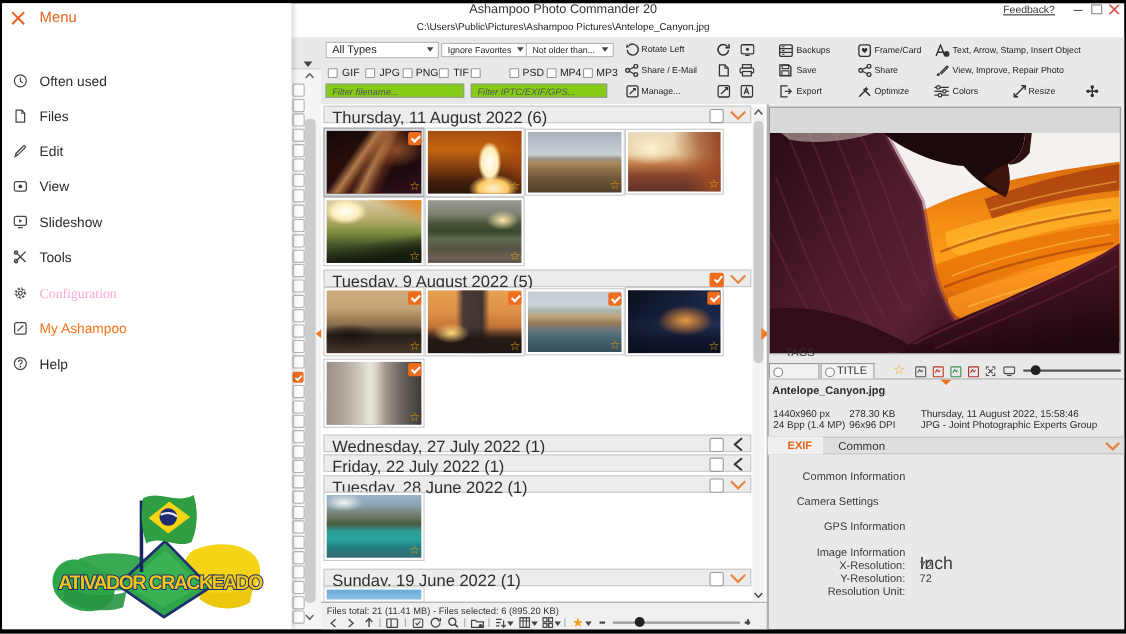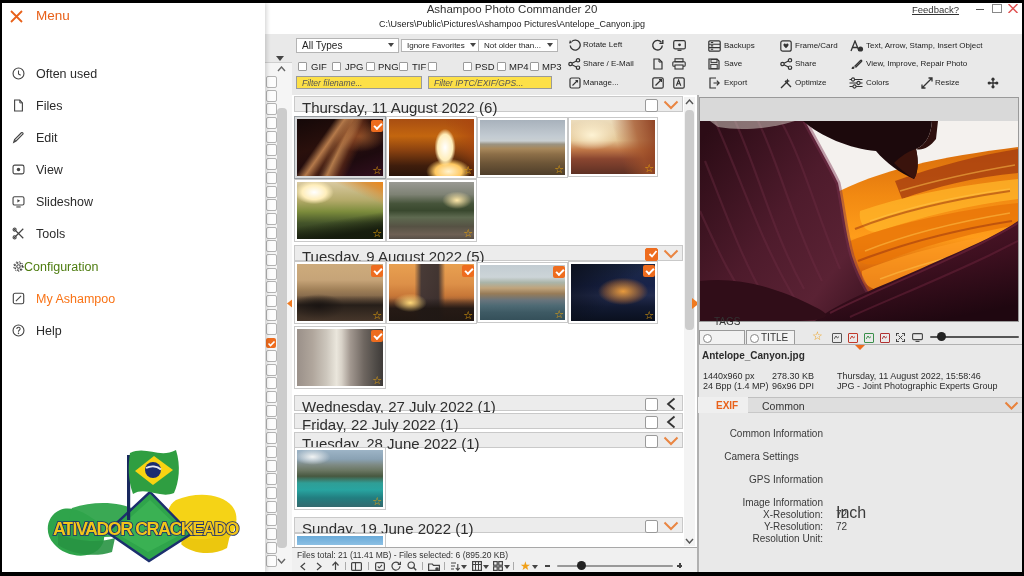--- a/index.html
+++ b/index.html
@@ -4,21 +4,21 @@
   html,body{margin:0;padding:0;}
   body{width:1024px;height:576px;position:relative;background:#000;
        font-family:"Liberation Sans",sans-serif;overflow:hidden;}
   .abs{position:absolute;}
   #win{left:2px;top:3px;width:1020px;height:569px;background:#fff;}
   #toolbar{left:265px;top:34px;width:757px;height:61px;background:#e9e9e9;}
   .combo{position:absolute;background:#fff;border:1px solid #b4b4b4;font-size:9px;color:#222;line-height:12px;padding-left:5px;white-space:nowrap;overflow:hidden;}
   .combo .ar{position:absolute;right:4px;top:4px;width:0;height:0;border-left:3.5px solid transparent;border-right:3.5px solid transparent;border-top:4.5px solid #444;}
   .cb{position:absolute;width:7px;height:7px;background:#fff;border:1px solid #9a9a9a;border-radius:1px;}
   .cblab{position:absolute;font-size:9.5px;color:#222;}
-  .inp{position:absolute;background:#fde047;border:1px solid #9a9a9a;font-size:8.5px;font-style:italic;color:#555;line-height:12px;padding-left:5px;white-space:nowrap;overflow:hidden;}
+  .inp{position:absolute;background:#84cc16;border:1px solid #9a9a9a;font-size:8.5px;font-style:italic;color:#555;line-height:12px;padding-left:5px;white-space:nowrap;overflow:hidden;}
   .tbtxt{position:absolute;font-size:8px;color:#222;white-space:nowrap;}
   .hdr{position:absolute;left:294px;width:389px;height:16px;background:#ececec;border:1px solid #c9c9c9;box-sizing:border-box;}
   .hdr .htx{position:absolute;left:7px;top:2px;font-size:15px;color:#2e2e2e;white-space:nowrap;}
   .hcb{position:absolute;left:350px;top:2px;width:11px;height:11px;background:#fff;border:1px solid #9a9a9a;border-radius:2px;}
   .hcb.on{background:#ee6c1e;border-color:#ee6c1e;}
   .thumb{position:absolute;background:#fff;border:1px solid #c9c9c9;box-sizing:border-box;}
   .thumb .ph{position:absolute;left:2px;top:2px;right:2px;bottom:2px;}
   .badge{position:absolute;width:12px;height:12px;background:#ee6c1e;border-radius:2px;top:3px;right:2px;}
   .badge:after{content:"";position:absolute;left:2.5px;top:2.5px;width:6px;height:3px;border-left:2px solid #fff;border-bottom:2px solid #fff;transform:rotate(-45deg);}
   .star{position:absolute;right:3px;bottom:2px;font-size:11px;line-height:11px;color:#e8a30c;}
@@ -574,21 +574,21 @@
         <path d="M2 2 L13 13 M13 2 L2 13" stroke="#444" stroke-width="1.4"></path>
         <circle cx="3" cy="12" r="1.8" fill="none" stroke="#444" stroke-width="1.2"></circle>
         <circle cx="3" cy="3" r="1.8" fill="none" stroke="#444" stroke-width="1.2"></circle>
       </svg>
   <div class="abs" style="left:36px;top:227px;font-size:12.5px;color:#2b2b2b;">Tools</div>
   <svg class="abs" style="left:12px;top:260px;" width="13" height="13" viewBox="0 0 15 15">
         <circle cx="7.5" cy="7.5" r="2" fill="none" stroke="#444" stroke-width="1.2"></circle>
         <circle cx="7.5" cy="7.5" r="4.4" fill="none" stroke="#444" stroke-width="1.7" stroke-dasharray="2.2 1.55" stroke-dashoffset="1"></circle>
         <circle cx="7.5" cy="7.5" r="5.6" fill="none" stroke="#444" stroke-width="1" stroke-dasharray="1.6 2.15"></circle>
       </svg>
-  <div class="abs" style="left:24px;top:260px;font-size:12.5px;color:#4d7c0f;">Configuration</div>
+  <div class="abs" style="left:36px;top:260px;font-size:12.5px;color:#f9a8d4;font-family:Liberation Serif, serif;">Configuration</div>
   <svg class="abs" style="left:12px;top:292px;" width="13" height="13" viewBox="0 0 15 15">
         <rect x="1.5" y="1.5" width="12" height="12" rx="2" fill="none" stroke="#444" stroke-width="1.3"></rect>
         <path d="M4.5 10.5 L10.5 4.5" stroke="#444" stroke-width="1.2"></path>
       </svg>
   <div class="abs" style="left:36px;top:292px;font-size:12.5px;color:#f97316;">My Ashampoo</div>
   <svg class="abs" style="left:12px;top:324px;" width="13" height="13" viewBox="0 0 15 15">
         <circle cx="7.5" cy="7.5" r="6.3" fill="none" stroke="#444" stroke-width="1.3"></circle>
         <path d="M5.6 5.8 C5.6 4.5 6.4 3.8 7.5 3.8 C8.6 3.8 9.4 4.5 9.4 5.5 C9.4 6.5 8.7 6.9 8.1 7.4 C7.7 7.8 7.5 8.1 7.5 8.8" fill="none" stroke="#444" stroke-width="1.2"></path>
         <circle cx="7.5" cy="10.8" r="0.9" fill="#444"></circle>
       </svg>

